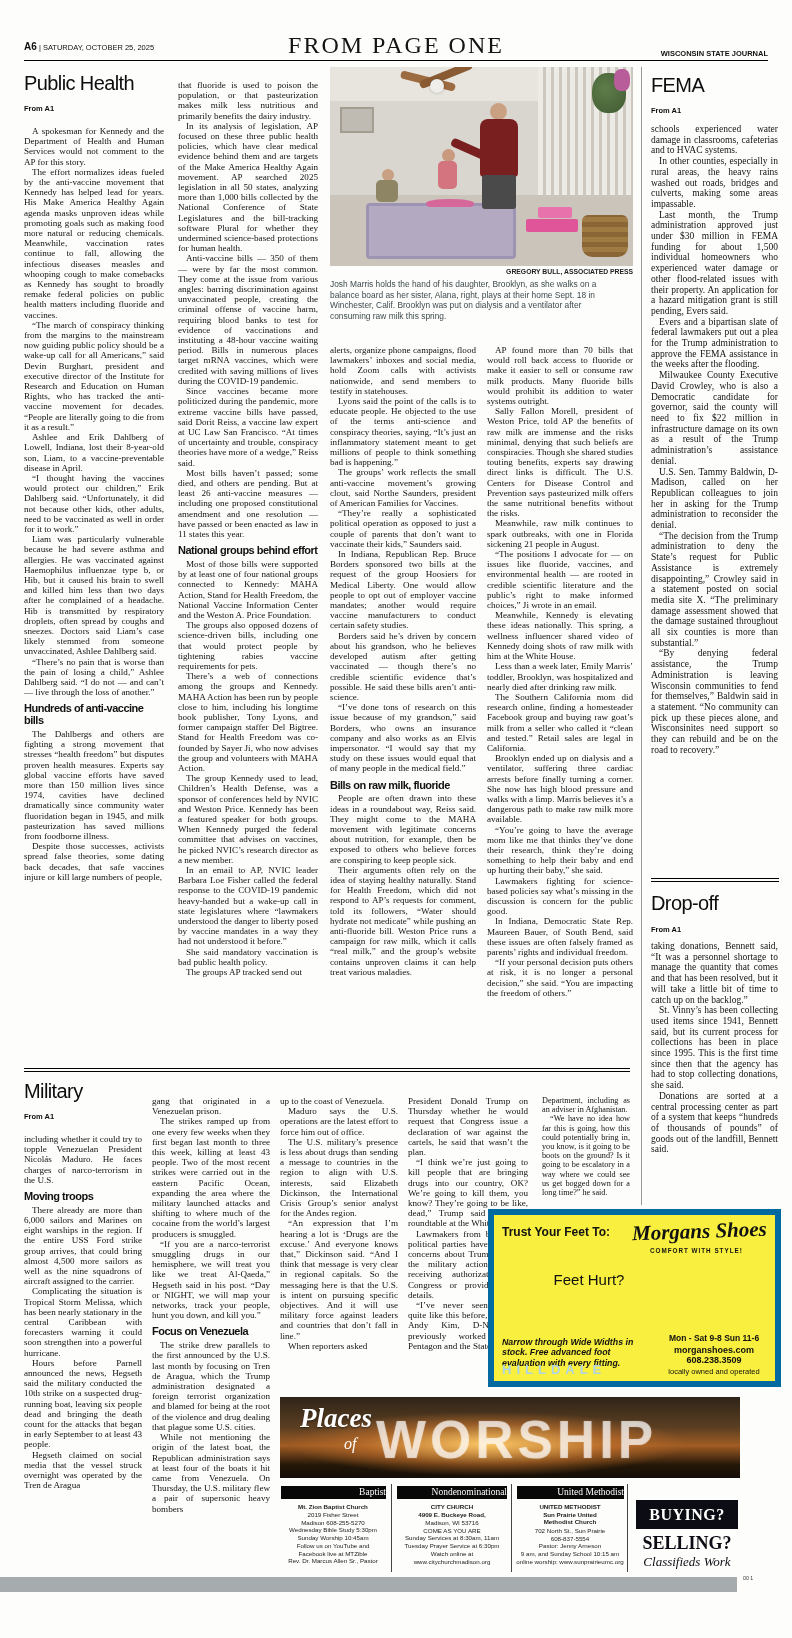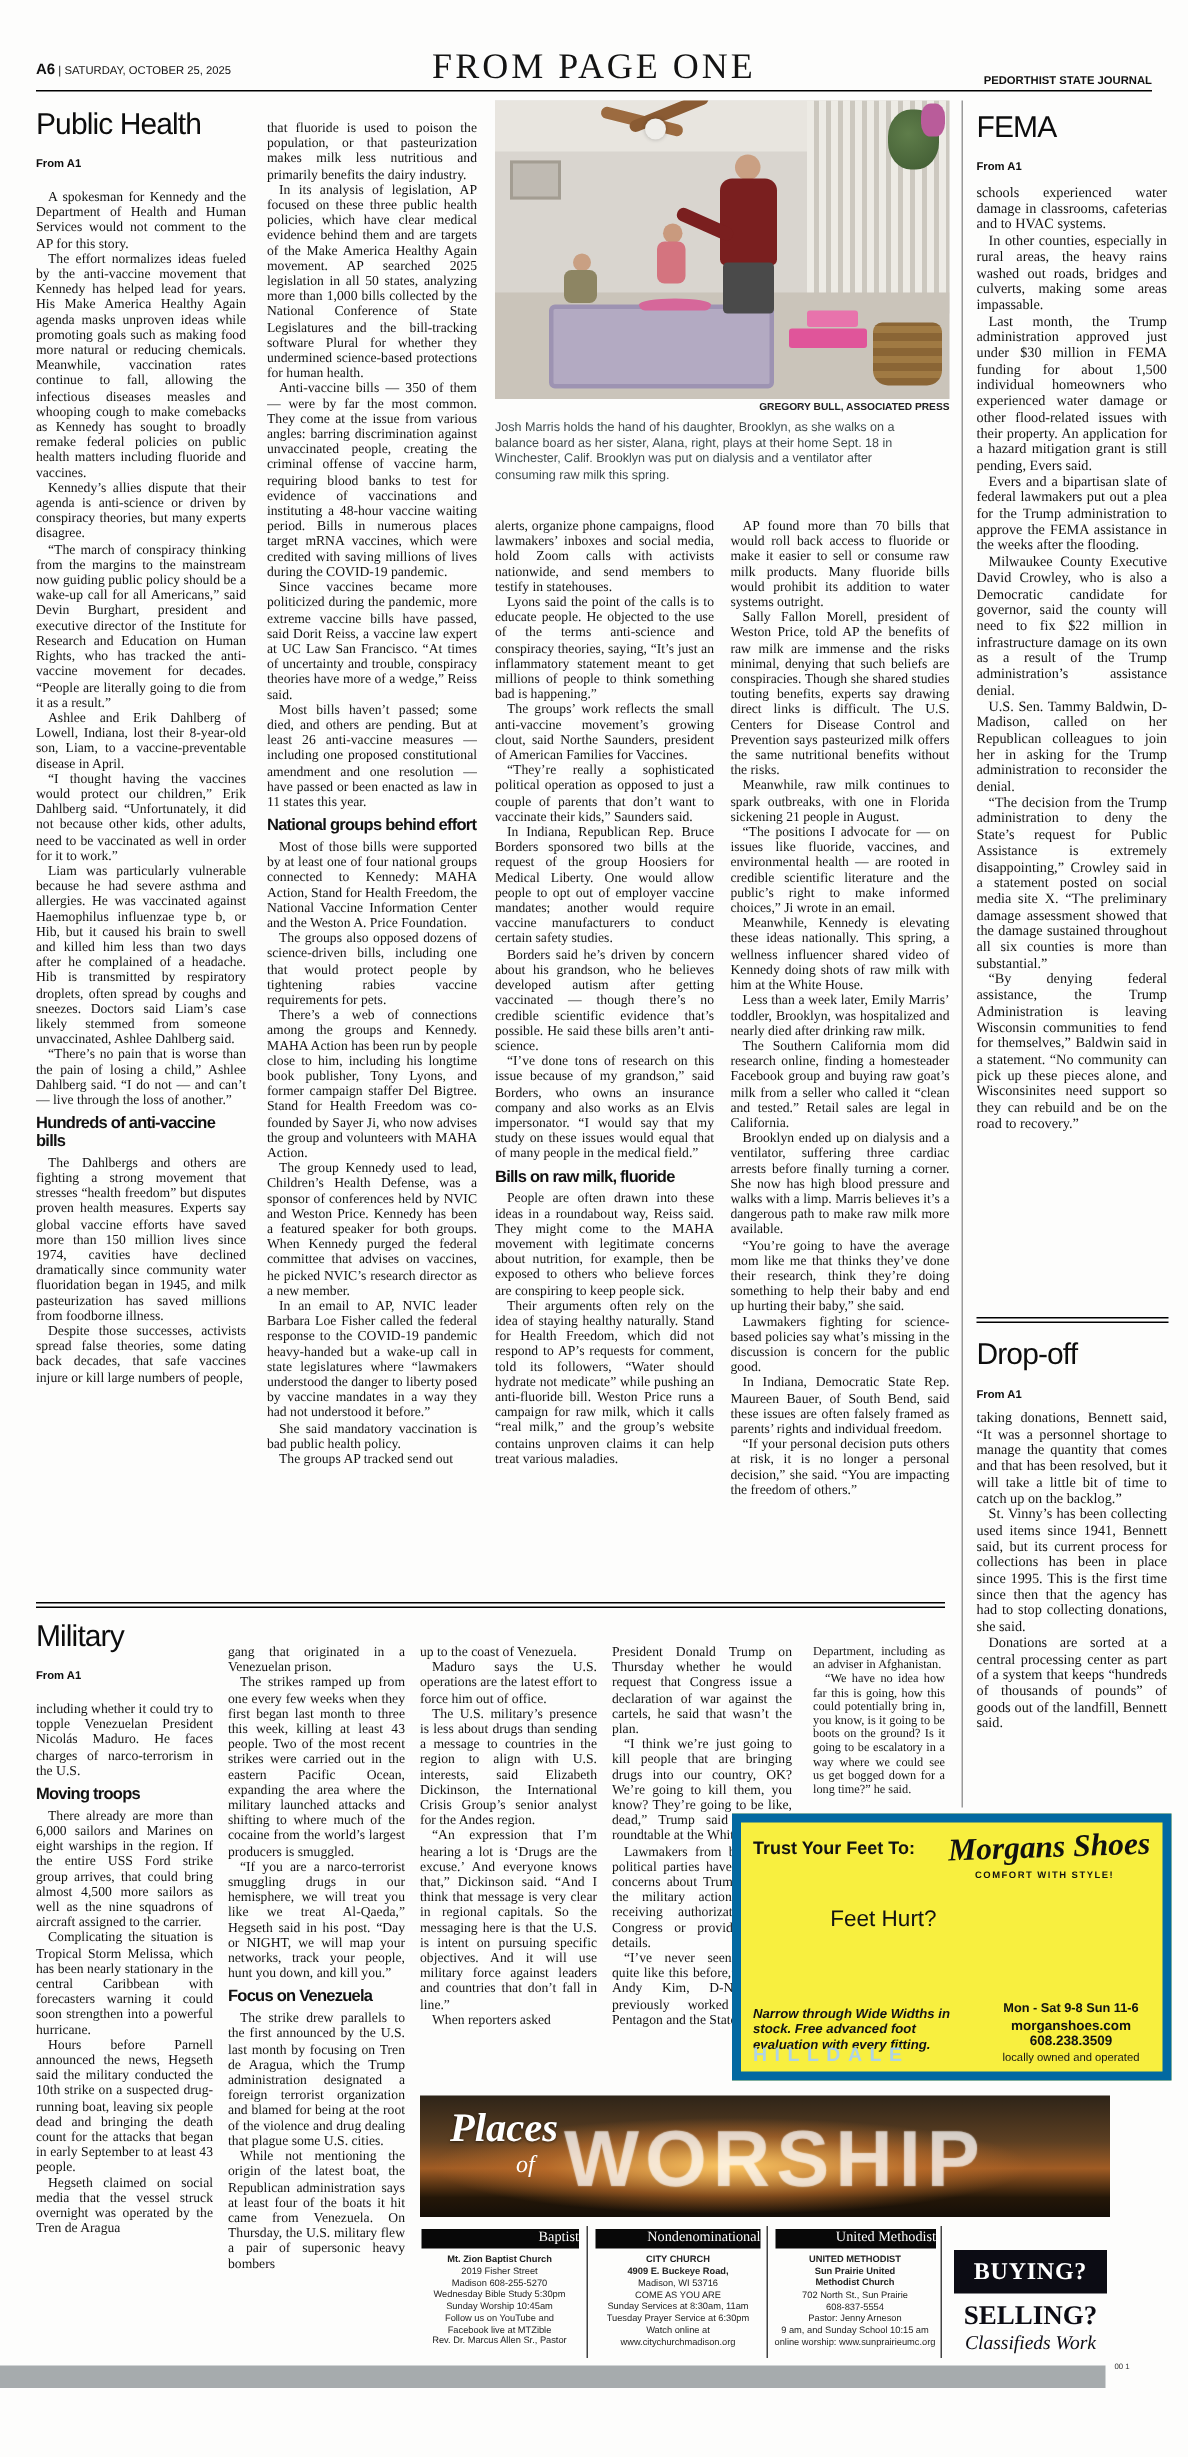--- a/index.html
+++ b/index.html
@@ -70,29 +70,28 @@
   
   .ph { position:absolute; }
 </style>
 </head>
 <body>
 
 <div class="page">
 
   <div class="hdr-left"><b>A6</b> <span>| SATURDAY, OCTOBER 25, 2025</span></div>
   <div class="hdr-title">FROM PAGE ONE</div>
-  <div class="hdr-right">PEDORTHIST STATE JOURNAL</div>
+  <div class="hdr-right">WISCONSIN STATE JOURNAL</div>
   <div class="hdr-rule"></div>
 
   <h1 class="h1s" style="left:24px;top:72px">Public Health</h1>
   <div class="fromtag" style="left:24px;top:104px">From A1</div>
   <div class="col" style="left:24px;top:126px;width:140px;height:942px">
       <p>A spokesman for Kennedy and the Department of Health and Human Services would not comment to the AP for this story.</p>
       <p>The effort normalizes ideas fueled by the anti-vaccine movement that Kennedy has helped lead for years. His Make America Healthy Again agenda masks unproven ideas while promoting goals such as making food more natural or reducing chemicals. Meanwhile, vaccination rates continue to fall, allowing the infectious diseases measles and whooping cough to make comebacks as Kennedy has sought to broadly remake federal policies on public health matters including fluoride and vaccines.</p>
-      <p>Kennedy’s allies dispute that their agenda is anti-science or driven by conspiracy theories, but many experts disagree.</p>
       <p>“The march of conspiracy thinking from the margins to the mainstream now guiding public policy should be a wake-up call for all Americans,” said Devin Burghart, president and executive director of the Institute for Research and Education on Human Rights, who has tracked the anti-vaccine movement for decades. “People are literally going to die from it as a result.”</p>
       <p>Ashlee and Erik Dahlberg of Lowell, Indiana, lost their 8-year-old son, Liam, to a vaccine-preventable disease in April.</p>
       <p>“I thought having the vaccines would protect our children,” Erik Dahlberg said. “Unfortunately, it did not because other kids, other adults, need to be vaccinated as well in order for it to work.”</p>
       <p>Liam was particularly vulnerable because he had severe asthma and allergies. He was vaccinated against Haemophilus influenzae type b, or Hib, but it caused his brain to swell and killed him less than two days after he complained of a headache. Hib is transmitted by respiratory droplets, often spread by coughs and sneezes. Doctors said Liam’s case likely stemmed from someone unvaccinated, Ashlee Dahlberg said.</p>
       <p>“There’s no pain that is worse than the pain of losing a child,” Ashlee Dahlberg said. “I do not — and can’t — live through the loss of another.”</p>
       <p class="subhead">Hundreds of anti-vaccine bills</p>
       <p>The Dahlbergs and others are fighting a strong movement that stresses “health freedom” but disputes proven health measures. Experts say global vaccine efforts have saved more than 150 million lives since 1974, cavities have declined dramatically since community water fluoridation began in 1945, and milk pasteurization has saved millions from foodborne illness.</p>
       <p>Despite those successes, activists spread false theories, some dating back decades, that safe vaccines injure or kill large numbers of people,</p>
     </div>
   <div class="col" style="left:178px;top:80px;width:140px;height:988px">

